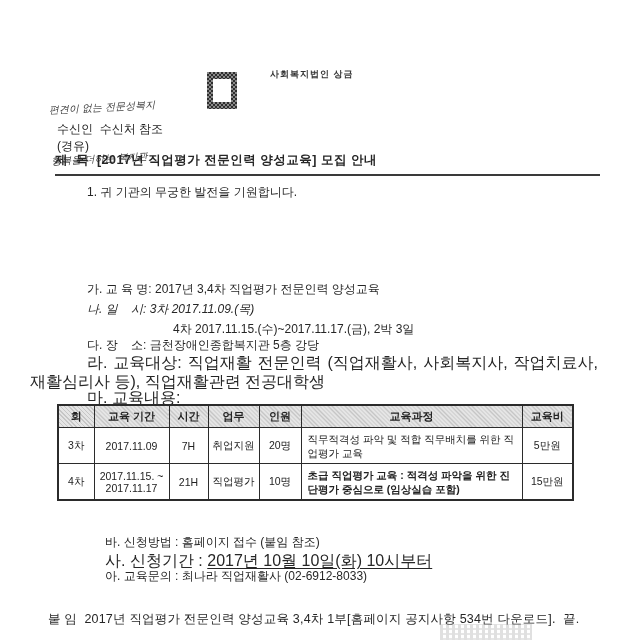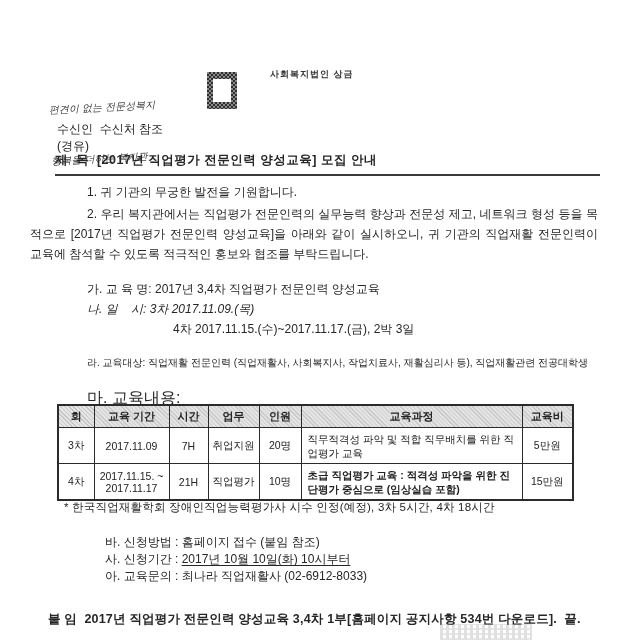--- a/index.html
+++ b/index.html
@@ -47,21 +47,21 @@
     left:30px; top:204px; width:568px;
     font-size:12px; line-height:20px;
     text-align:justify; text-indent:57px;
   }
 
   
   .d-ga  { left:87px;  top:281px; font-size:12px; }
   .d-na  { left:87px;  top:301px; font-size:12px;font-style:italic; }
   .d-na2 { left:173px; top:321px; font-size:12px; }
   .d-da  { left:87px;  top:337px; font-size:12px; }
-  .d-ra  { left:30px;  top:353px; width:568px; font-size:10px; line-height:19px; text-indent:57px; text-align:justify; }
+  .d-ra  { left:30px;  top:353px; width:568px; font-size:16px; line-height:19px; text-indent:57px; text-align:justify; }
   .d-ma  { left:87px;  top:388px; font-size:16px; }
 
   
   .edu-table {
     position:absolute; left:57px; top:404px; width:517px;
     border-collapse:collapse; table-layout:fixed;
     font-size:10.5px; color:#222;
   }
   .edu-table th, .edu-table td {
     border:1px solid #2b2b2b; padding:2px 3px;
@@ -77,26 +77,26 @@
   .col-hoe{width:36px;} .col-period{width:75px;} .col-hours{width:39px;}
   .col-work{width:51px;} .col-count{width:42px;} .col-course{width:221px;} .col-fee{width:51px;}
   .cell-course { text-align:left !important; padding-left:6px !important; line-height:14px; }
   .cell-course.bold { font-weight:700; }
 
   
   .footnote { left:64px; top:500px; width:540px; font-size:11.5px; letter-spacing:0.2px; }
 
   
   .a-ba { left:105px; top:534px; font-size:12px; }
-  .a-sa { left:105px; top:551px; font-size:12px; }
+  .a-sa { left:105px; top:551px; font-size:16px; }
   .a-sa u { text-decoration:underline; text-underline-offset:2px; }
   .a-a  { left:105px; top:568px; font-size:12px; }
 
   
-  .attach { left:48px; top:611px; width:560px; font-size:12.5px; font-weight:700; letter-spacing:0.2px; }
+  .attach { left:48px; top:611px; width:560px; font-size:12.5px; font-weight:400; letter-spacing:0.2px; }
 
   
   .artifact {
     left:440px; top:624px; width:92px; height:16px;
     background:repeating-linear-gradient(90deg,#9a9a9a 0 3px, transparent 3px 6px),
                repeating-linear-gradient(0deg,#b0b0b0 0 2px, transparent 2px 5px);
     opacity:0.30; filter:blur(0.6px);
   }
 </style>
 </head>
@@ -112,25 +112,25 @@
     <div class="stamp-inner"></div>
   </div>
   <div class="abs org-type">사회복지법인 상금</div>
 
   <div class="abs recipient">수신인  수신처 참조</div>
   <div class="abs via">(경유)</div>
 
   <div class="abs subject-row">제  목  [2017년 직업평가 전문인력 양성교육] 모집 안내</div>
 
   <div class="abs para1">1. 귀 기관의 무궁한 발전을 기원합니다.</div>
-  <div class="abs para2">2. 우리 복지관에서는 직업평가 전문인력의 실무능력 향상과 전문성 제고, 네트워크 형성 등을 목적으로 [2017년 직업평가 전문인력 양성교육]을 아래와 같이 실시하오니, 귀 기관의 직업재활 전문인력이 교육에 참석할 수 있도록 적극적인 홍보와 협조를 부탁드립니다.</div>
 
   <div class="abs d-ga">가. 교 육 명: 2017년 3,4차 직업평가 전문인력 양성교육</div>
   <div class="abs d-na">나. 일    시: 3차 2017.11.09.(목)</div>
   <div class="abs d-na2">4차 2017.11.15.(수)~2017.11.17.(금), 2박 3일</div>
+  <div class="abs d-da">다. 장    소: 금천장애인종합복지관 5층 강당</div>
   <div class="abs d-ra">라. 교육대상: 직업재활 전문인력 (직업재활사, 사회복지사, 작업치료사, 재활심리사 등), 직업재활관련 전공대학생</div>
   <div class="abs d-ma">마. 교육내용:</div>
 
   <table class="edu-table">
     <colgroup>
       <col class="col-hoe">
         <col class="col-period">
         <col class="col-hours">
       <col class="col-work">
         <col class="col-count">
@@ -163,21 +163,20 @@
         <td>2017.11.15. ~ 2017.11.17</td>
         <td>21H</td>
         <td>직업평가</td>
         <td>10명</td>
         <td class="cell-course bold">초급 직업평가 교육 : 적격성 파악을 위한 진단평가 중심으로 (임상실습 포함)</td>
         <td>15만원</td>
       </tr>
     </tbody>
   </table>
 
-  <div class="abs footnote">* 한국직업재활학회 장애인직업능력평가사 시수 인정(예정), 3차 5시간, 4차 18시간</div>
 
   <div class="abs a-ba">바. 신청방법 : 홈페이지 접수 (붙임 참조)</div>
   <div class="abs a-sa"><span>사. 신청기간 : </span><u>2017년 10월 10일(화) 10시부터</u></div>
   <div class="abs a-a">아. 교육문의 : 최나라 직업재활사 (02-6912-8033)</div>
 
   <div class="abs attach">붙 임  2017년 직업평가 전문인력 양성교육 3,4차 1부[홈페이지 공지사항 534번 다운로드].  끝.</div>
 
   <div class="abs artifact"></div>
 
 </div>

